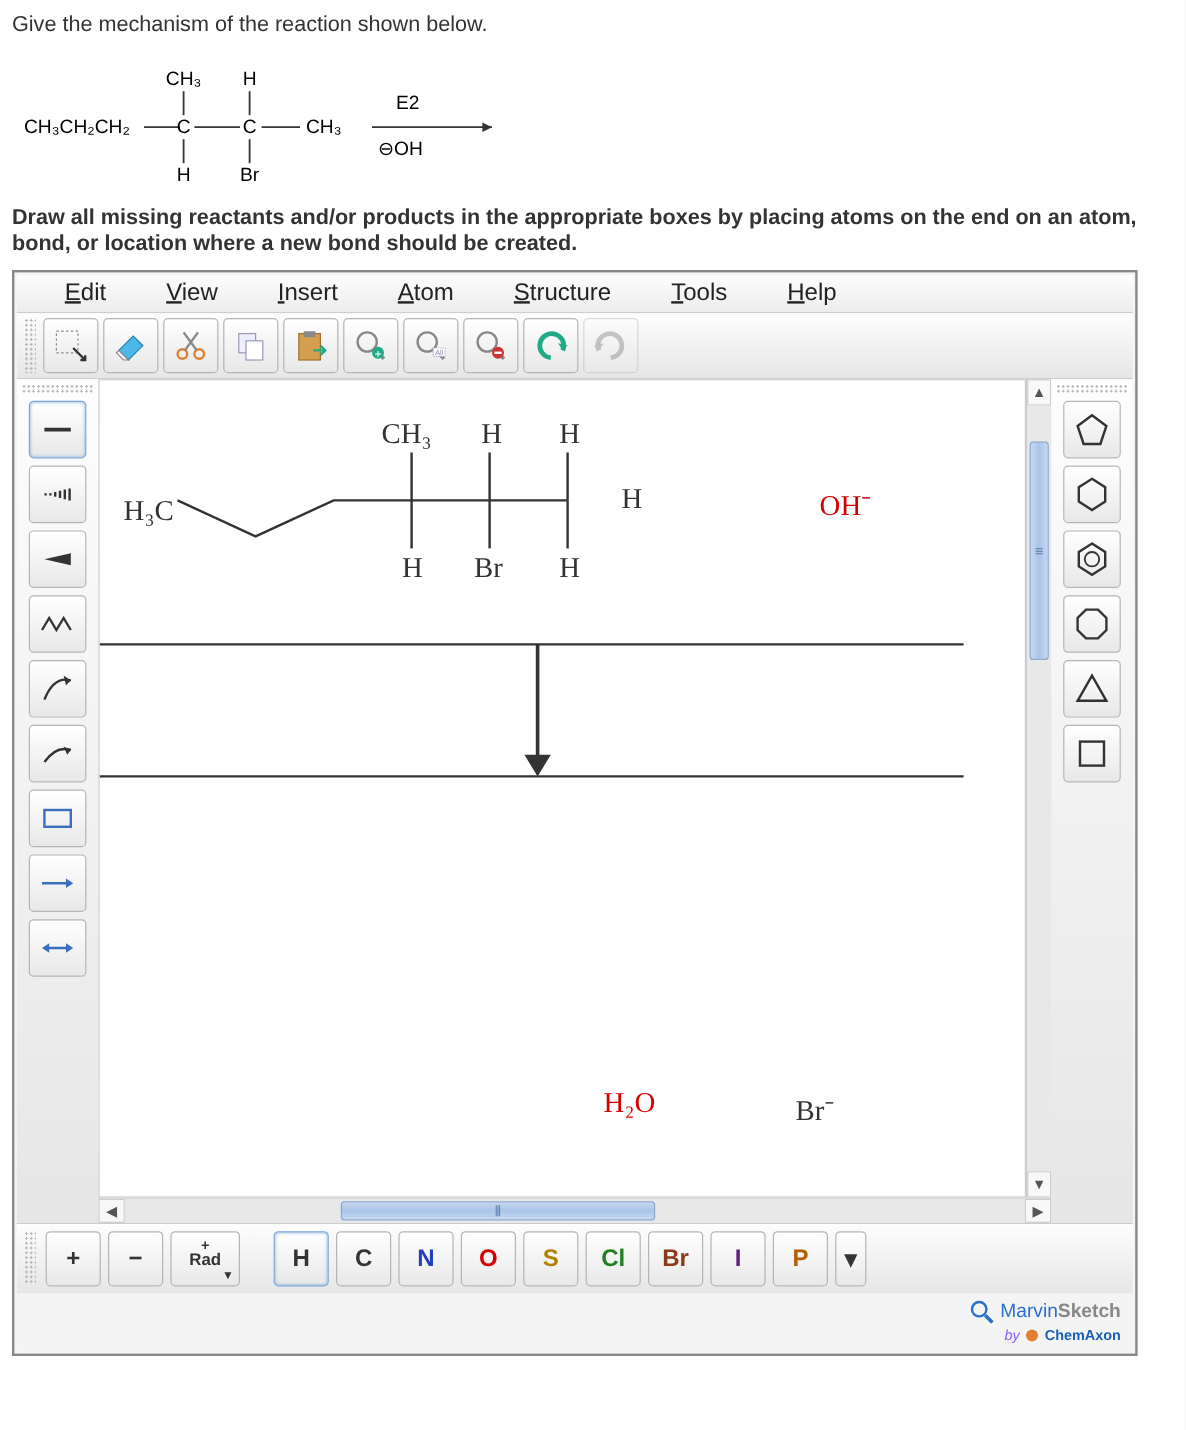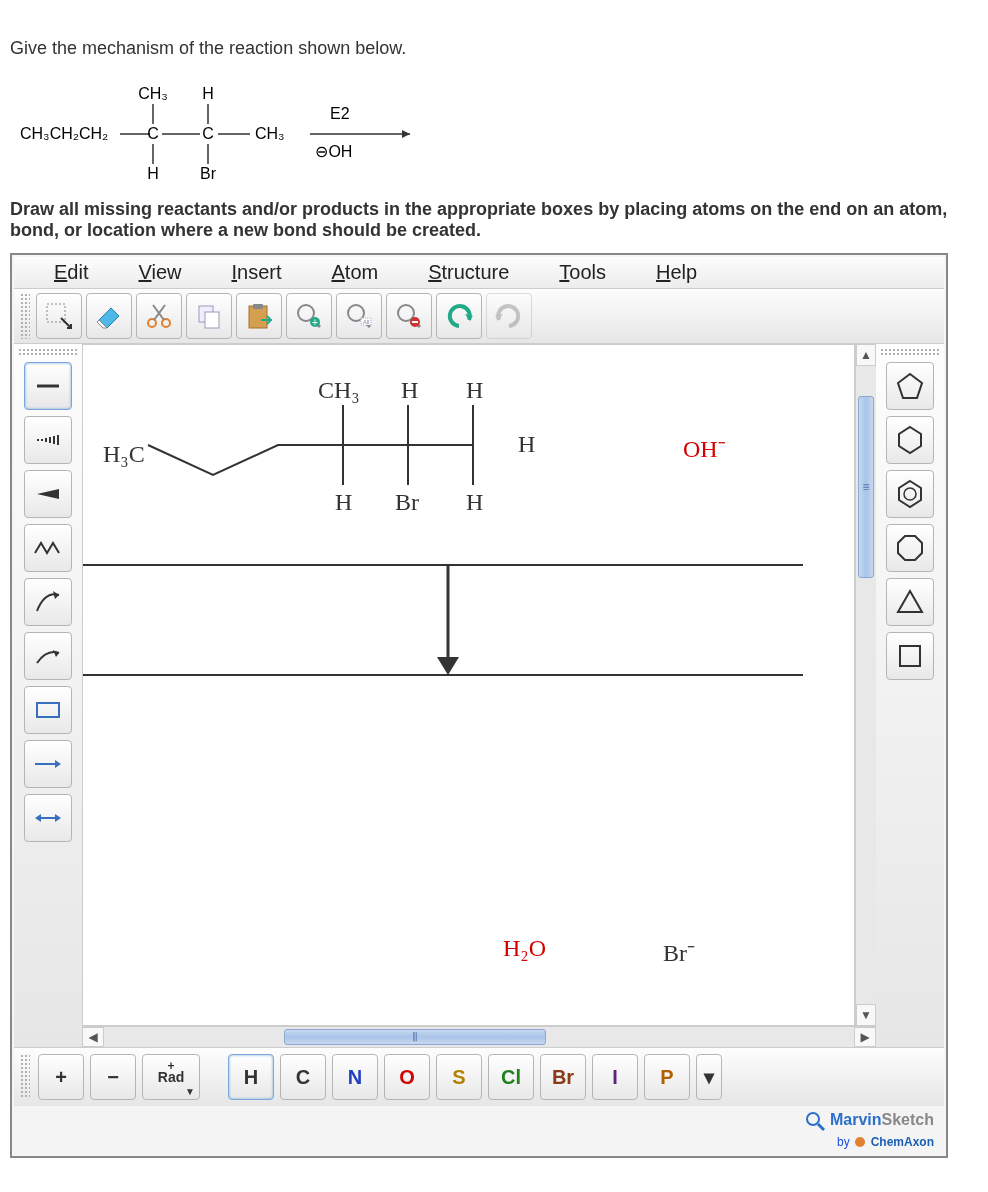--- a/index.html
+++ b/index.html
@@ -4,21 +4,21 @@
 <style>
   body {
     margin: 0;
     padding: 10px;
     font-family: Arial, sans-serif;
     font-size: 18px;
     color: #333;
     background: #fff;
     width: 968px;
   }
-  .question-text { margin-bottom: 10px; margin-top: 28px; }
+  .question-text { margin-bottom: 10px; }
   .reaction-img {
     margin: 10px 0 10px 0;
     position: relative;
     height: 120px;
   }
   .reaction-img svg { overflow: visible; }
   .instruction {
     font-weight: bold;
     margin: 8px 0 12px 0;
     color: #333;
@@ -199,23 +199,23 @@
   .atom-btn.sel {
     border-color:#7aa7d9;
     box-shadow:0 0 3px #7aa7d9 inset;
   }
   .branding {
     text-align:right;
     padding:4px 10px;
     background:#f4f4f4;
     font-size:16px;
   }
-  .branding .marvin { color:#2a6fc9; font-weight:bold;}
+  .branding .marvin { color:#2a6fc9; font-weight:normal;}
   .branding .sketch { color:#888; font-weight:bold;}
-  .branding .by { font-size:12px; color:#1d4ed8;}
+  .branding .by { font-size:12px; color:#8b5cf6;font-style:italic;}
   .branding .chem { color:#1a5fb4; font-size:12px; font-weight:bold;}
   .branding .mag {
     display:inline-block;
     width:22px;height:22px;
     vertical-align:middle;
   }
   .cnv-text {
     position:absolute;
     font-family: "Times New Roman", serif;
     font-size:24px;

